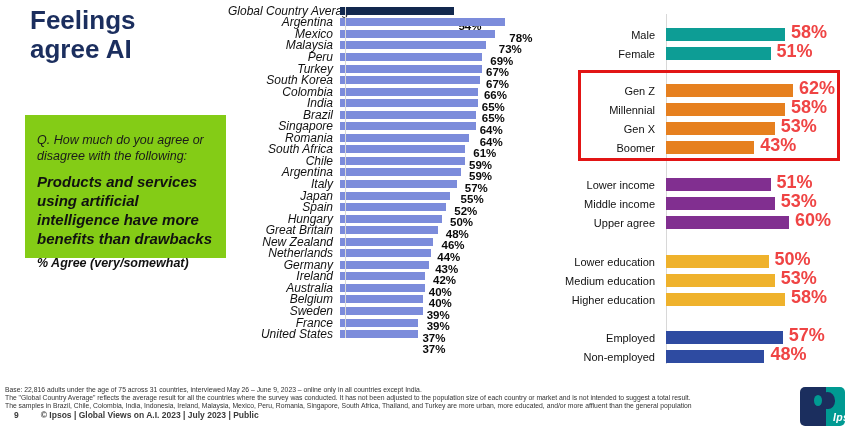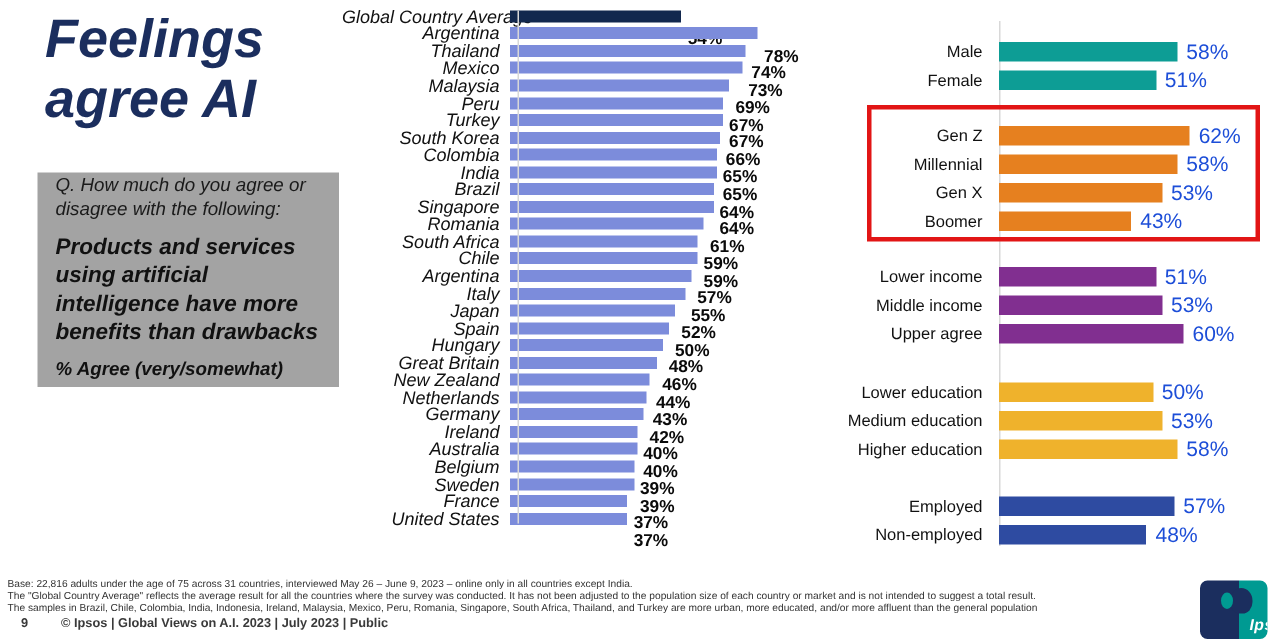--- a/index.html
+++ b/index.html
@@ -11,37 +11,36 @@
     height: 428px;
     background: #ffffff;
     overflow: hidden;
   }
 
   
   .page-title {
     position: absolute;
     left: 30px;
     top: 6px;
-    font-size: 36px;
+    font-size: 26px;
     font-weight: bold;
     line-height: 1.12;
     color: #1B2E5E;
     letter-spacing: 0;
-    font-style: italic;
   }
 
   
   .qbox {
     position: absolute;
     left: 25px;
     top: 115px;
     width: 201px;
     height: 143px;
-    background: #a3a3a3;
-    padding: 0 12px;
+    background: #84cc16;
+    padding: 17px 12px;
   }
   .q-intro {
     font-style: italic;
     font-size: 12.5px;
     line-height: 1.28;
     color: #1A1A1A;
     margin-bottom: 8px;
   }
   .q-statement {
     font-style: italic;
@@ -124,23 +123,23 @@
     flex: none;
     text-align: right;
     font-size: 11px;
     color: #111111;
     padding-right: 11px;
     white-space: nowrap;
     line-height: 1;
   }
   .d-bar { height: 13px; flex: none; }
   .d-val {
-    font-weight: normal;
-    font-size: 14px;
-    color: #1d4ed8;
+    font-weight: bold;
+    font-size: 18px;
+    color: #ef4444;
     margin-left: 6px;
     white-space: nowrap;
     line-height: 1;
   }
 
   
   .red-box {
     position: absolute;
     left: 578px;
     top: 70px;
@@ -238,25 +237,20 @@
         <span class="c-label">Global Country Average</span>
         <span class="c-bar" style="width: 114.48px; background: rgb(18, 40, 78);"></span>
         <span class="c-val">54%</span>
       </div>
       <div class="c-row">
         <span class="c-label">Argentina</span>
         <span class="c-bar" style="width: 165.36px; background: rgb(124, 140, 219);"></span>
         <span class="c-val">78%</span>
       </div>
       <div class="c-row">
-        <span class="c-label">Thailand</span>
-        <span class="c-bar" style="width: 156.88px; background: rgb(124, 140, 219);"></span>
-        <span class="c-val">74%</span>
-      </div>
-      <div class="c-row">
         <span class="c-label">Mexico</span>
         <span class="c-bar" style="width: 154.76px; background: rgb(124, 140, 219);"></span>
         <span class="c-val">73%</span>
       </div>
       <div class="c-row">
         <span class="c-label">Malaysia</span>
         <span class="c-bar" style="width: 146.28px; background: rgb(124, 140, 219);"></span>
         <span class="c-val">69%</span>
       </div>
       <div class="c-row">

